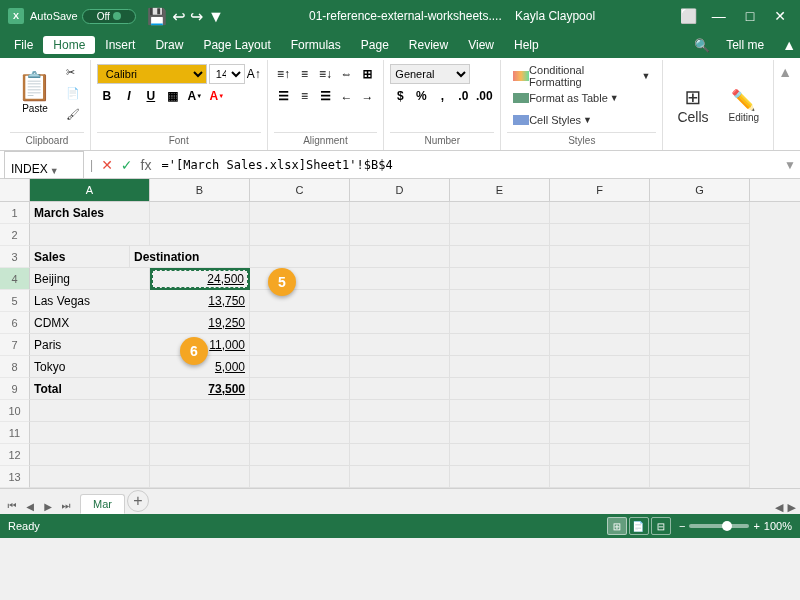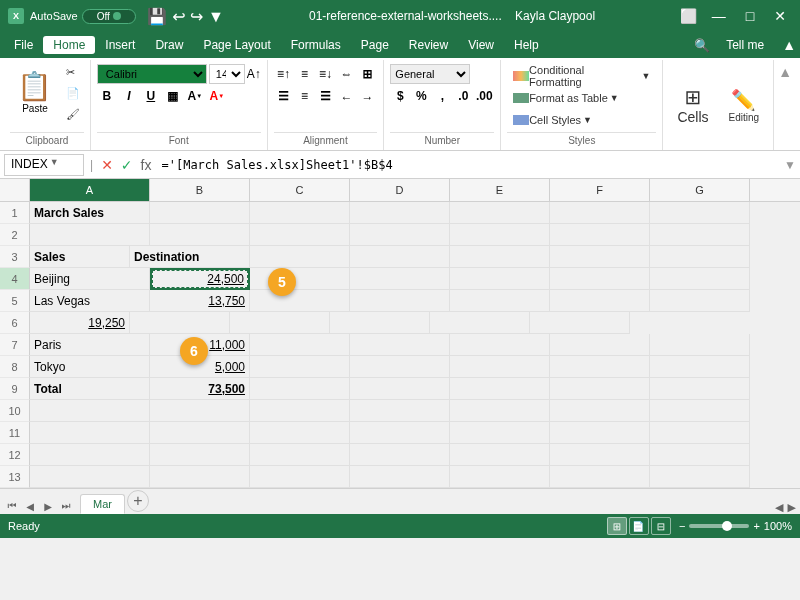--- a/index.html
+++ b/index.html
@@ -86,21 +86,21 @@
     .paste-btn { 
       display: flex; flex-direction: column; align-items: center; 
       padding: 4px 6px; cursor: pointer; border-radius: 3px; 
       font-size: 10px; height: 60px; min-width: 50px; justify-content: center;
     }
     .paste-btn .paste-icon { font-size: 28px; }
     .small-btns { display: flex; flex-direction: column; gap: 1px; }
     .font-row { display: flex; align-items: center; gap: 2px; }
     .font-select { 
       border: 1px solid #ccc; padding: 1px 4px; font-size: 11px; 
-      height: 20px; background: #15803d; cursor: pointer; width: 110px;
+      height: 20px; background: #eab308; cursor: pointer; width: 110px;
     }
     .size-select { 
       border: 1px solid #ccc; padding: 1px 2px; font-size: 11px; 
       height: 20px; background: white; cursor: pointer; width: 36px;
     }
     .format-btn {
       width: 20px; height: 20px; border: none; background: transparent;
       cursor: pointer; font-size: 12px; font-weight: bold; border-radius: 2px;
       display: flex; align-items: center; justify-content: center;
     }
@@ -126,23 +126,23 @@
       display: flex;
       align-items: center;
       padding: 0 4px;
       gap: 4px;
     }
     .name-box {
       border: 1px solid #ccc;
       padding: 2px 6px;
       width: 80px;
       font-size: 12px;
-      height: 22px;
-      display: flex;
-      align-items: flex-start;
+      height: 28px;
+      display: flex;
+      align-items: flex-end;
     }
     .formula-divider { color: #999; padding: 0 2px; }
     .formula-icons { display: flex; gap: 4px; align-items: center; }
     .formula-icon-btn { cursor: pointer; font-size: 14px; color: #666; padding: 2px; }
     .formula-input {
       flex: 1;
       border: none;
       outline: none;
       font-size: 12px;
       padding: 2px 4px;
@@ -561,20 +561,21 @@
       <div class="cell col-b right">13,750</div>
       <div class="cell col-c"></div>
       <div class="cell col-d"></div>
       <div class="cell col-e"></div>
       <div class="cell col-f"></div>
       <div class="cell col-g"></div>
     </div>
 
     <div class="grid-row">
       <div class="row-num">6</div>
+      <div class="cell col-a">CDMX</div>
       <div class="cell col-b right">19,250</div>
       <div class="cell col-c"></div>
       <div class="cell col-d"></div>
       <div class="cell col-e"></div>
       <div class="cell col-f"></div>
       <div class="cell col-g"></div>
     </div>
 
     <div class="grid-row">
       <div class="row-num">7</div>

